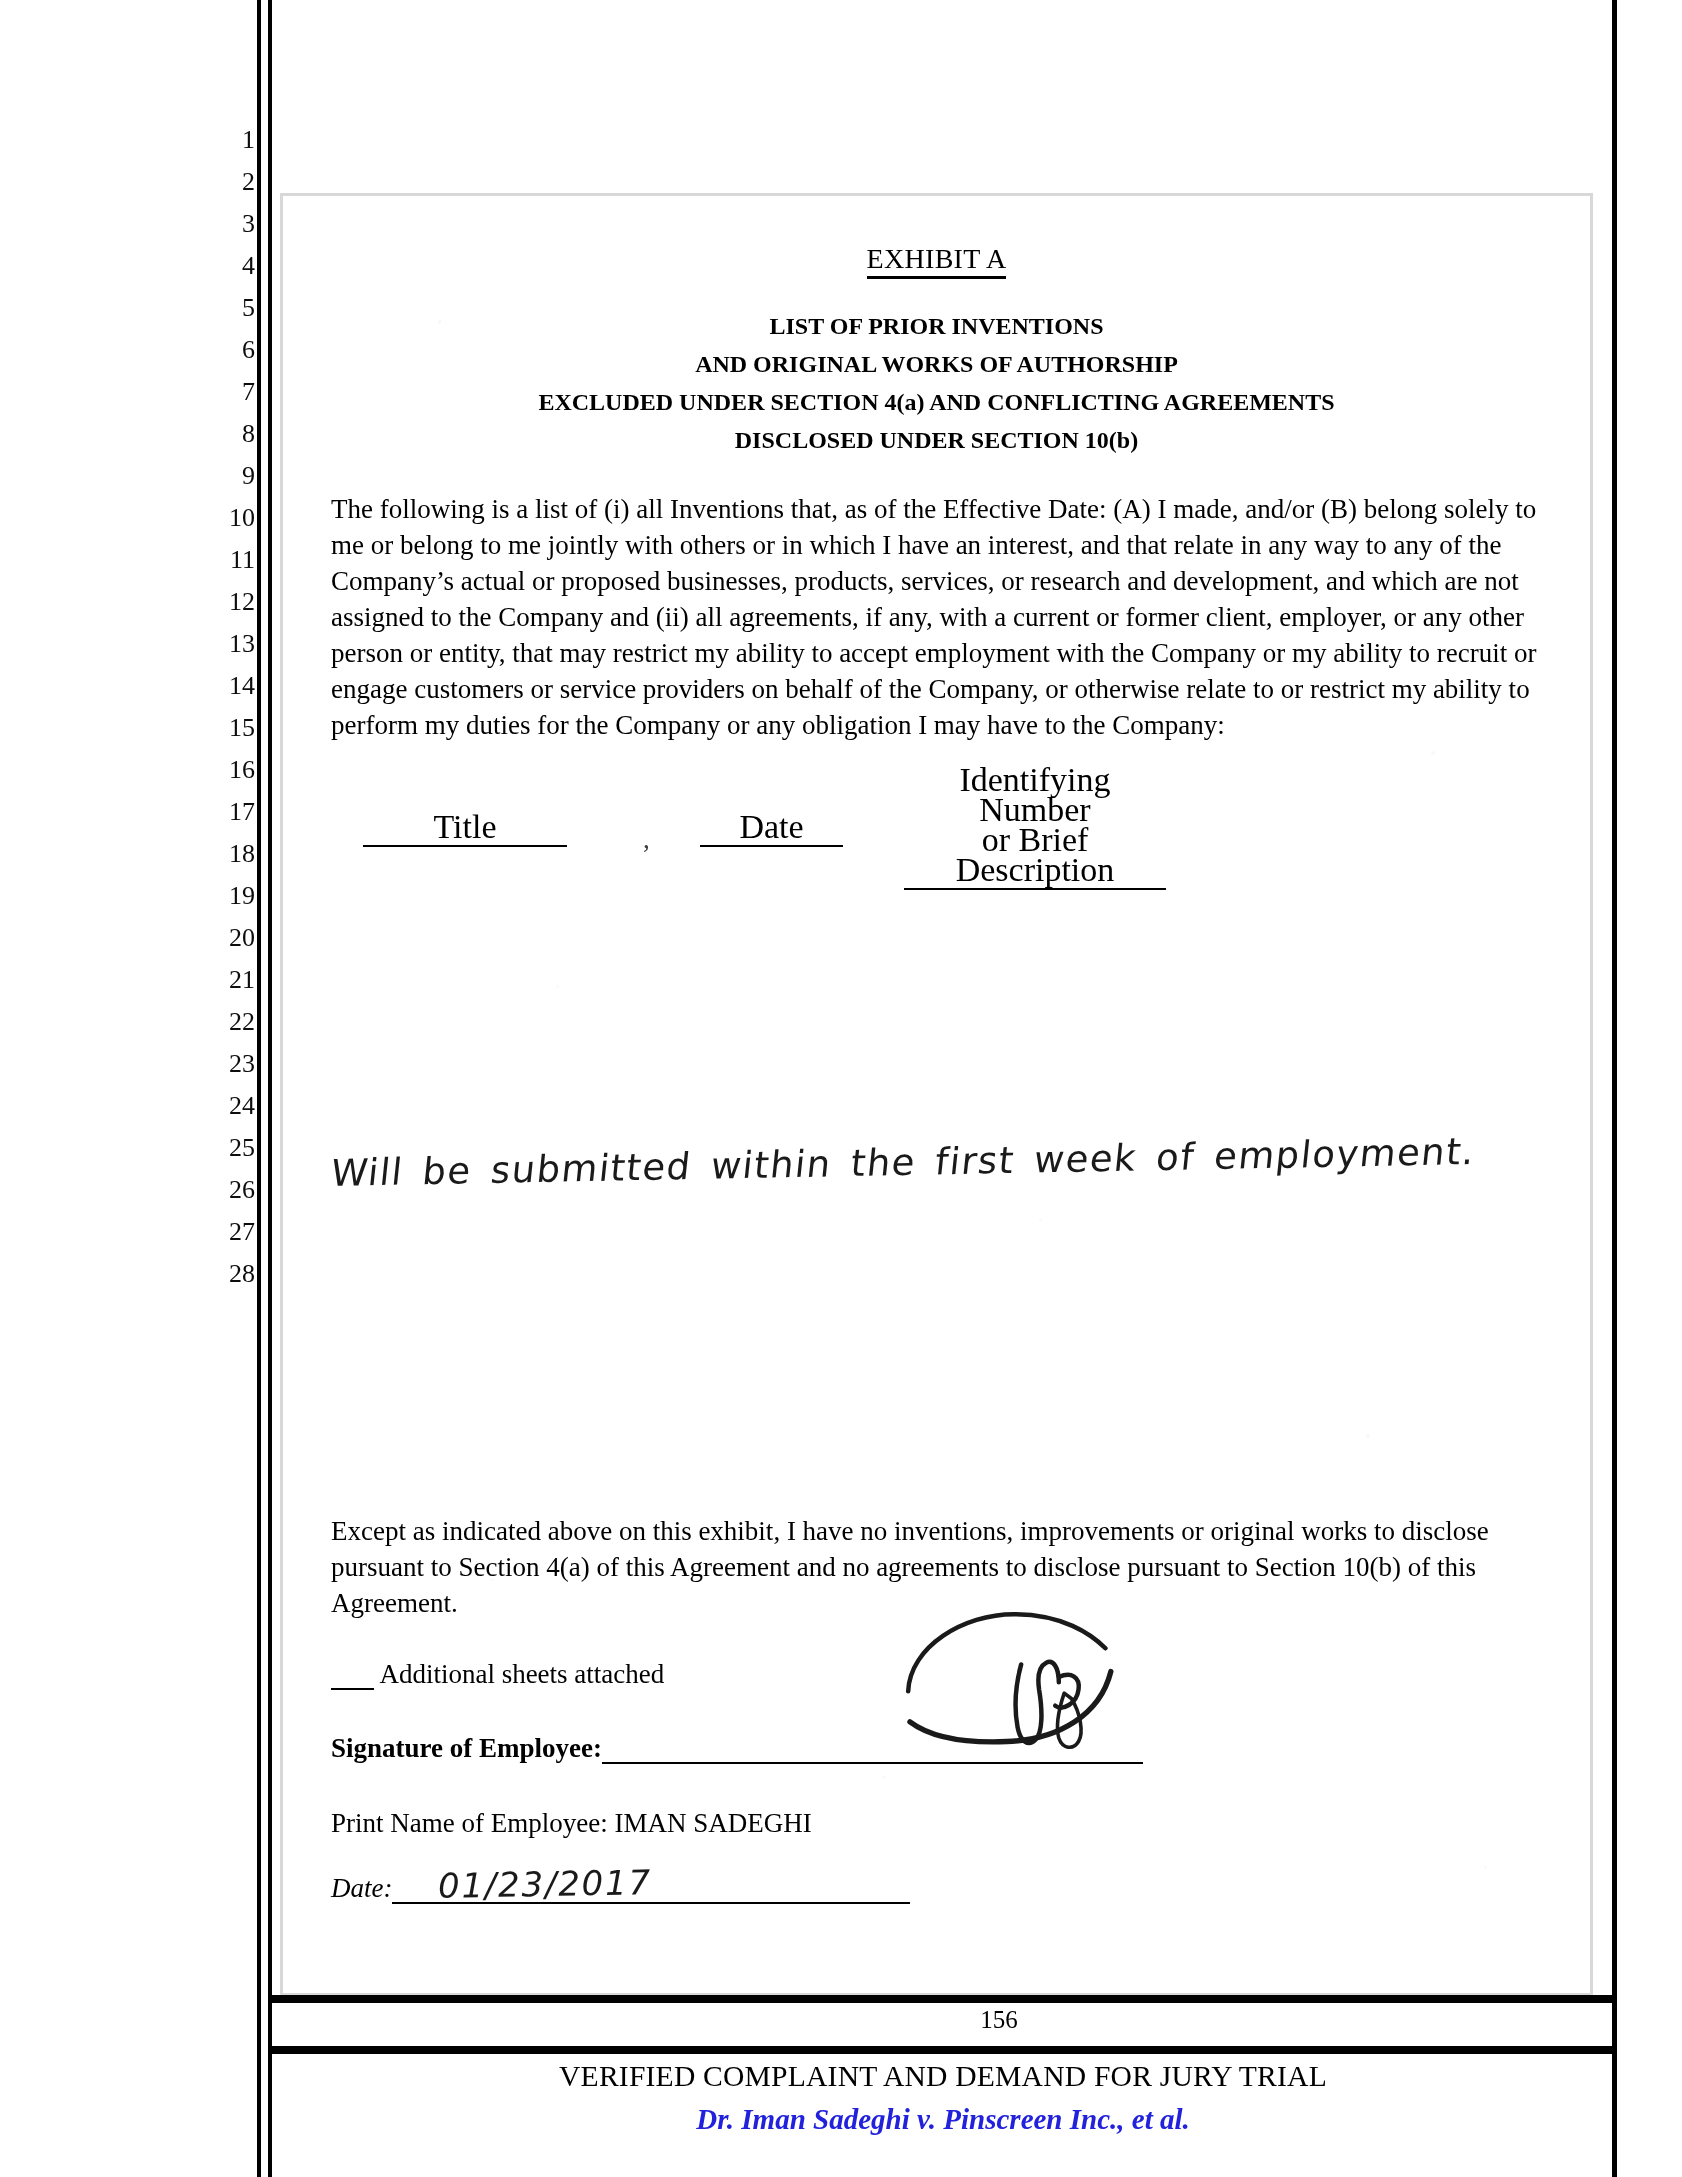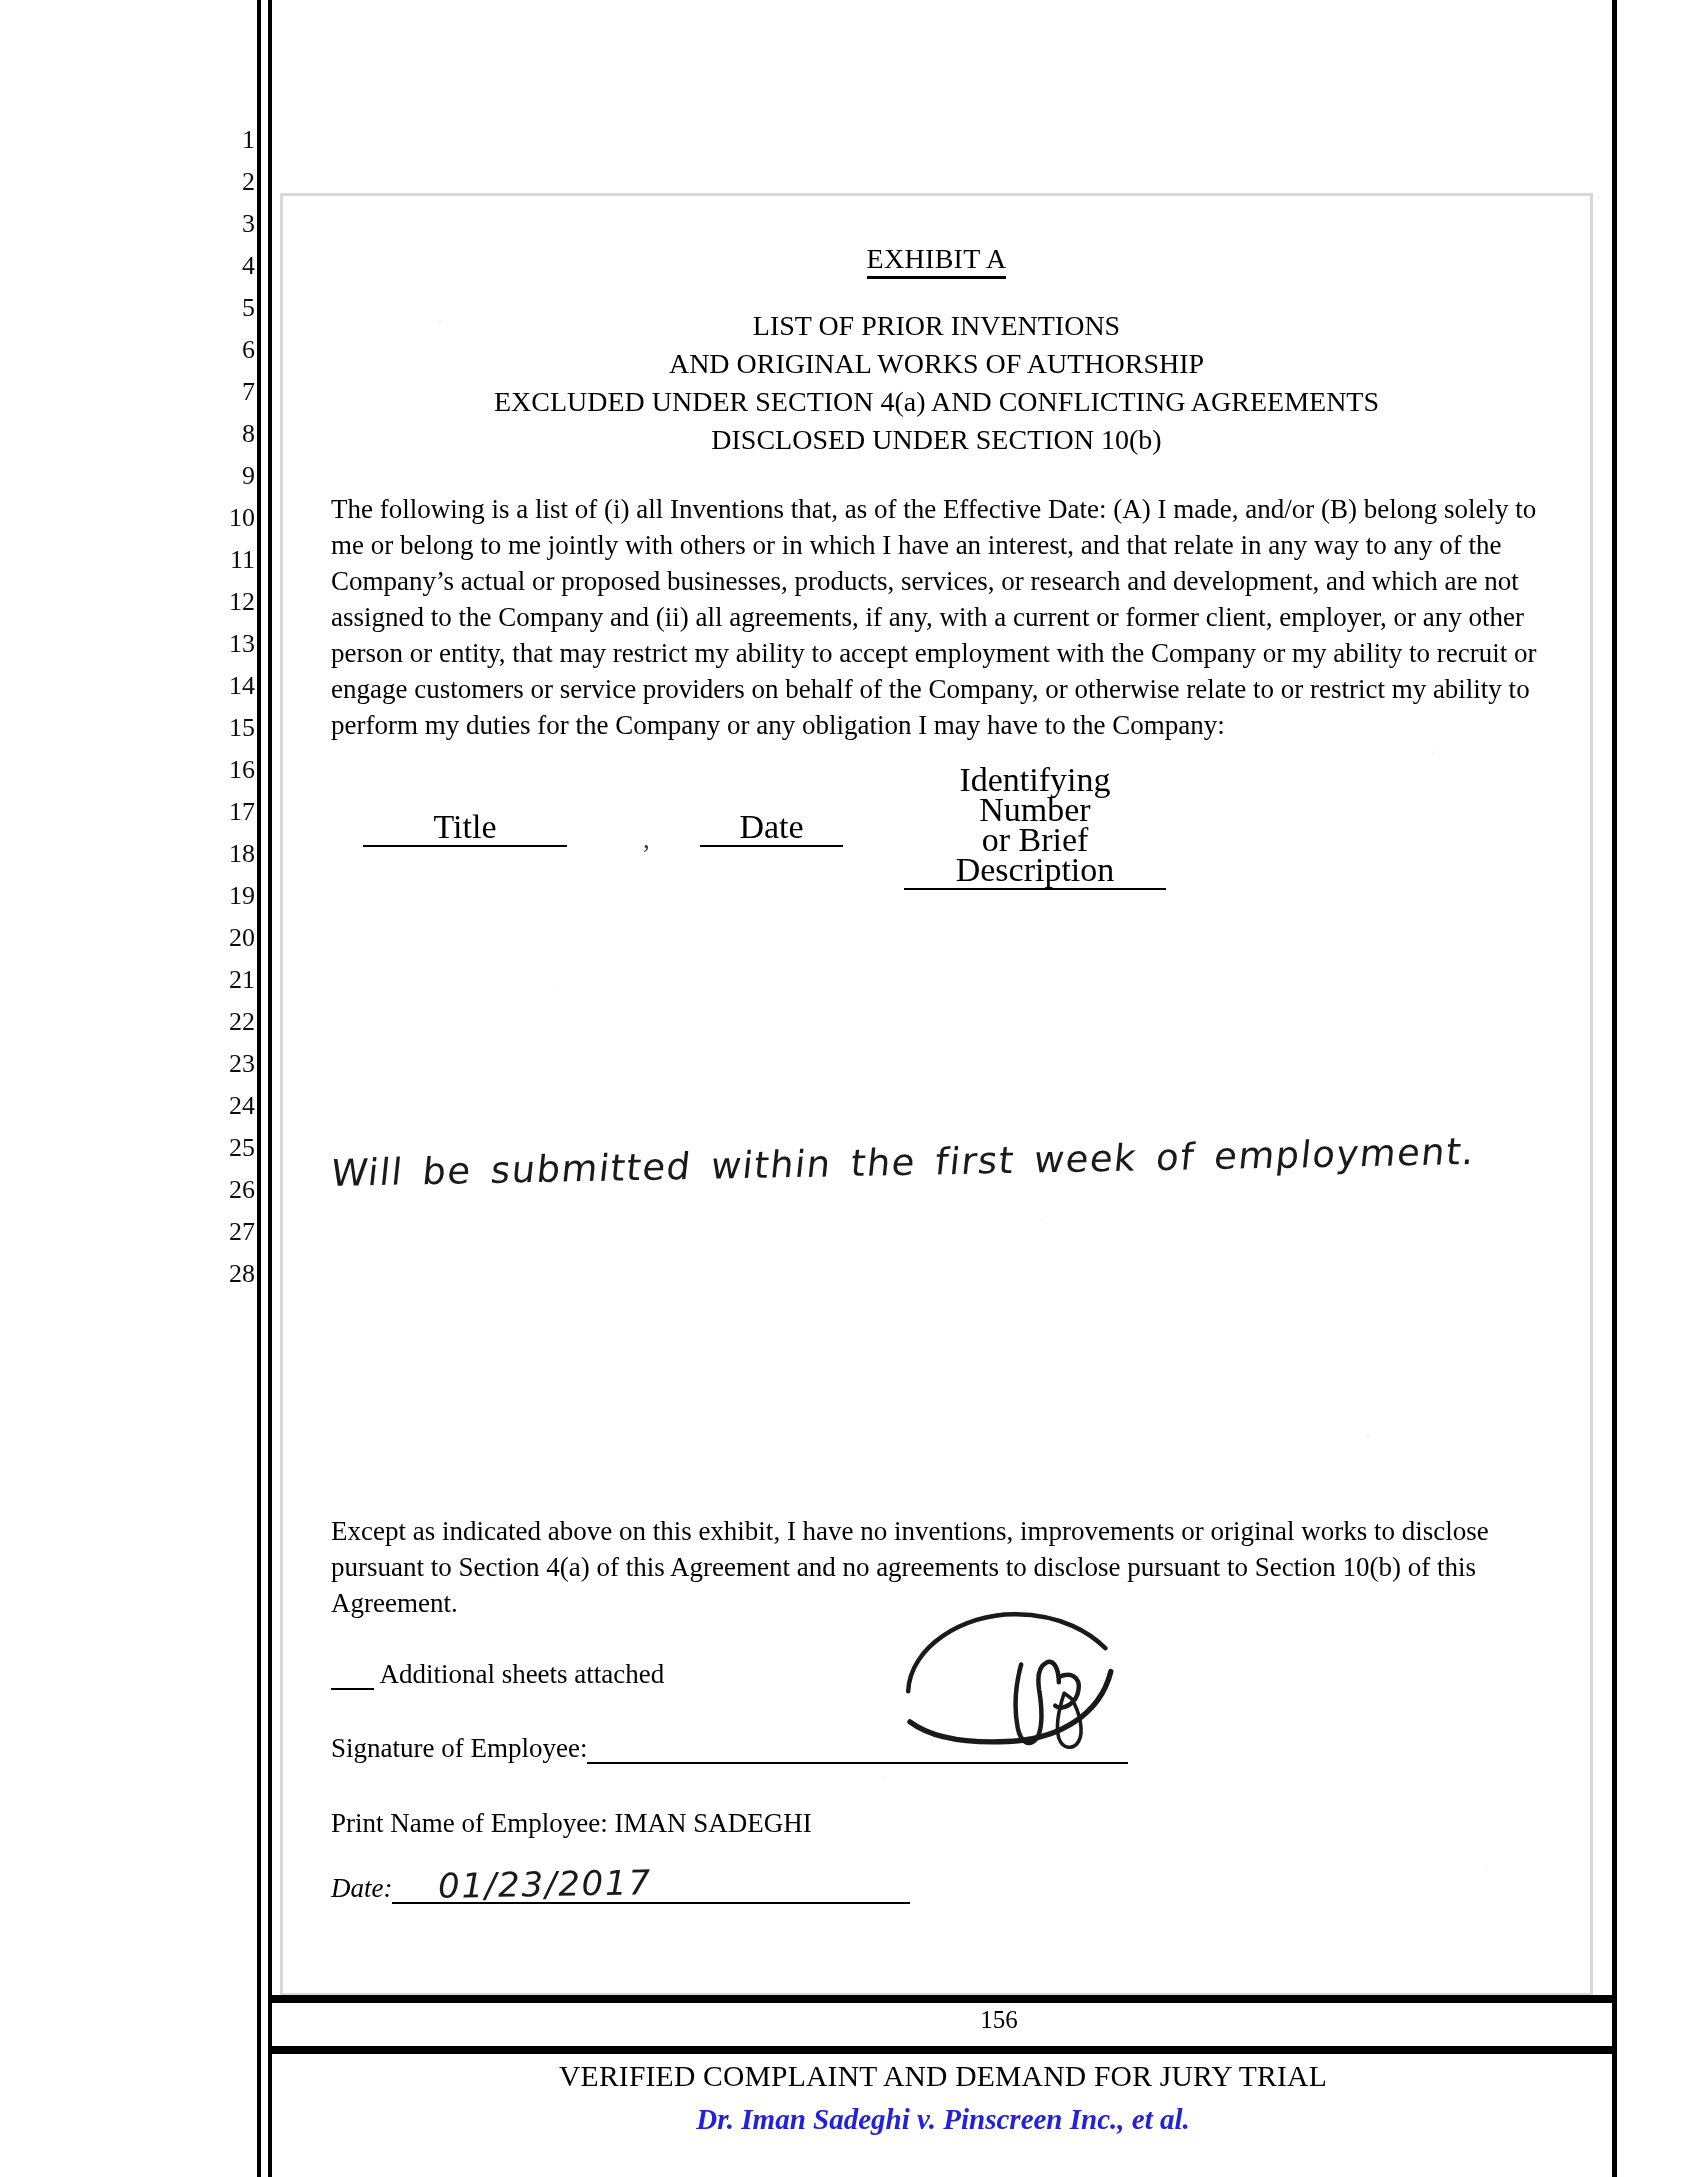--- a/index.html
+++ b/index.html
@@ -96,22 +96,22 @@
     font-size: 28px;
     letter-spacing: 0.3px;
     margin-top: 47px;
   }
   .exhibit-title span {
     border-bottom: 3.6px solid #000;
     padding-bottom: 1.8px;
   }
   .doc-heading {
     text-align: center;
-    font-weight: normal;
-    font-size: 28px;
+    font-weight: bold;
+    font-size: 24px;
     line-height: 38px;
     margin-top: 32px;
   }
   .doc-heading div { white-space: nowrap; }
 
   
   .para {
     font-size: 27px;
     line-height: 36px;
     text-align: left;
@@ -186,21 +186,21 @@
     margin-right: 5.4px;
     height: 23px;
   }
 
   .sig-row {
     position: absolute;
     left: 48px;
     font-size: 27px;
     white-space: nowrap;
   }
-  #sig-row    { top: 1537px; }
+  #sig-row    { top: 1537px; font-weight: bold; }
   #print-row  { top: 1612px; }
   #date-row   { top: 1677px; font-style: italic; }
 
   .sig-line {
     display: inline-block;
     border-bottom: 2.7px solid #000;
     vertical-align: bottom;
     height: 25px;
   }
   #sig-row .sig-line   { width: 541px; }

